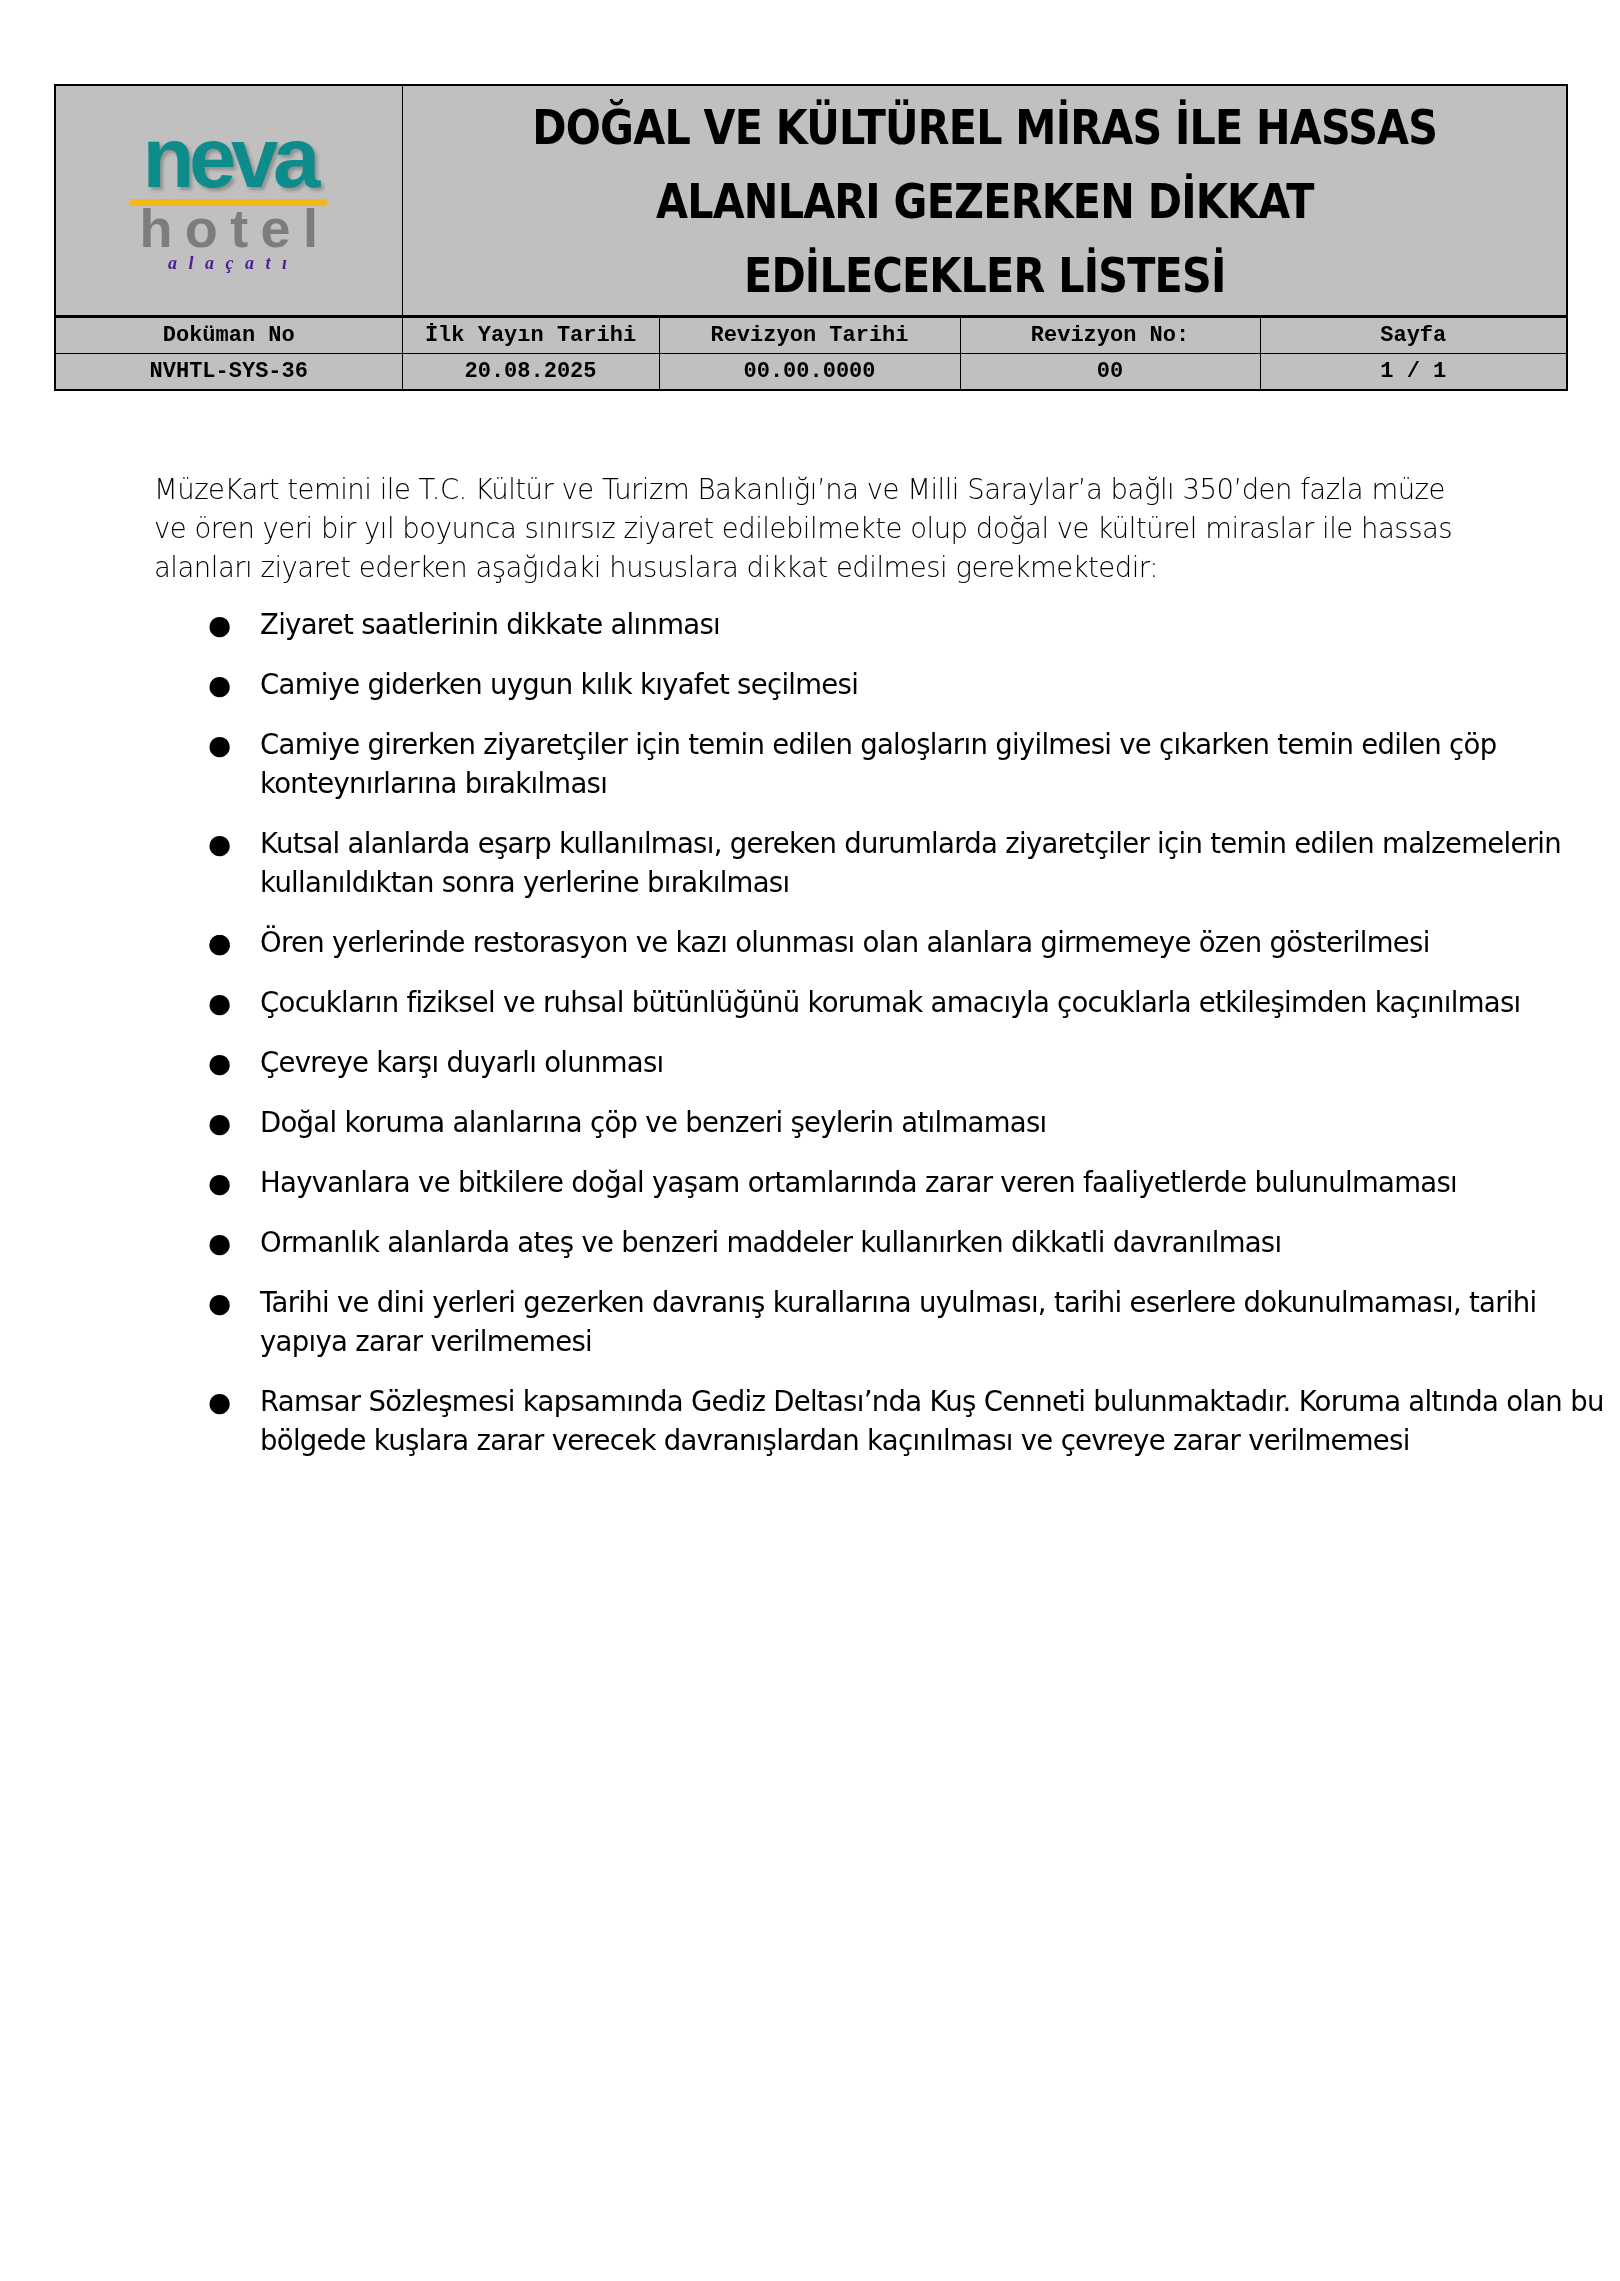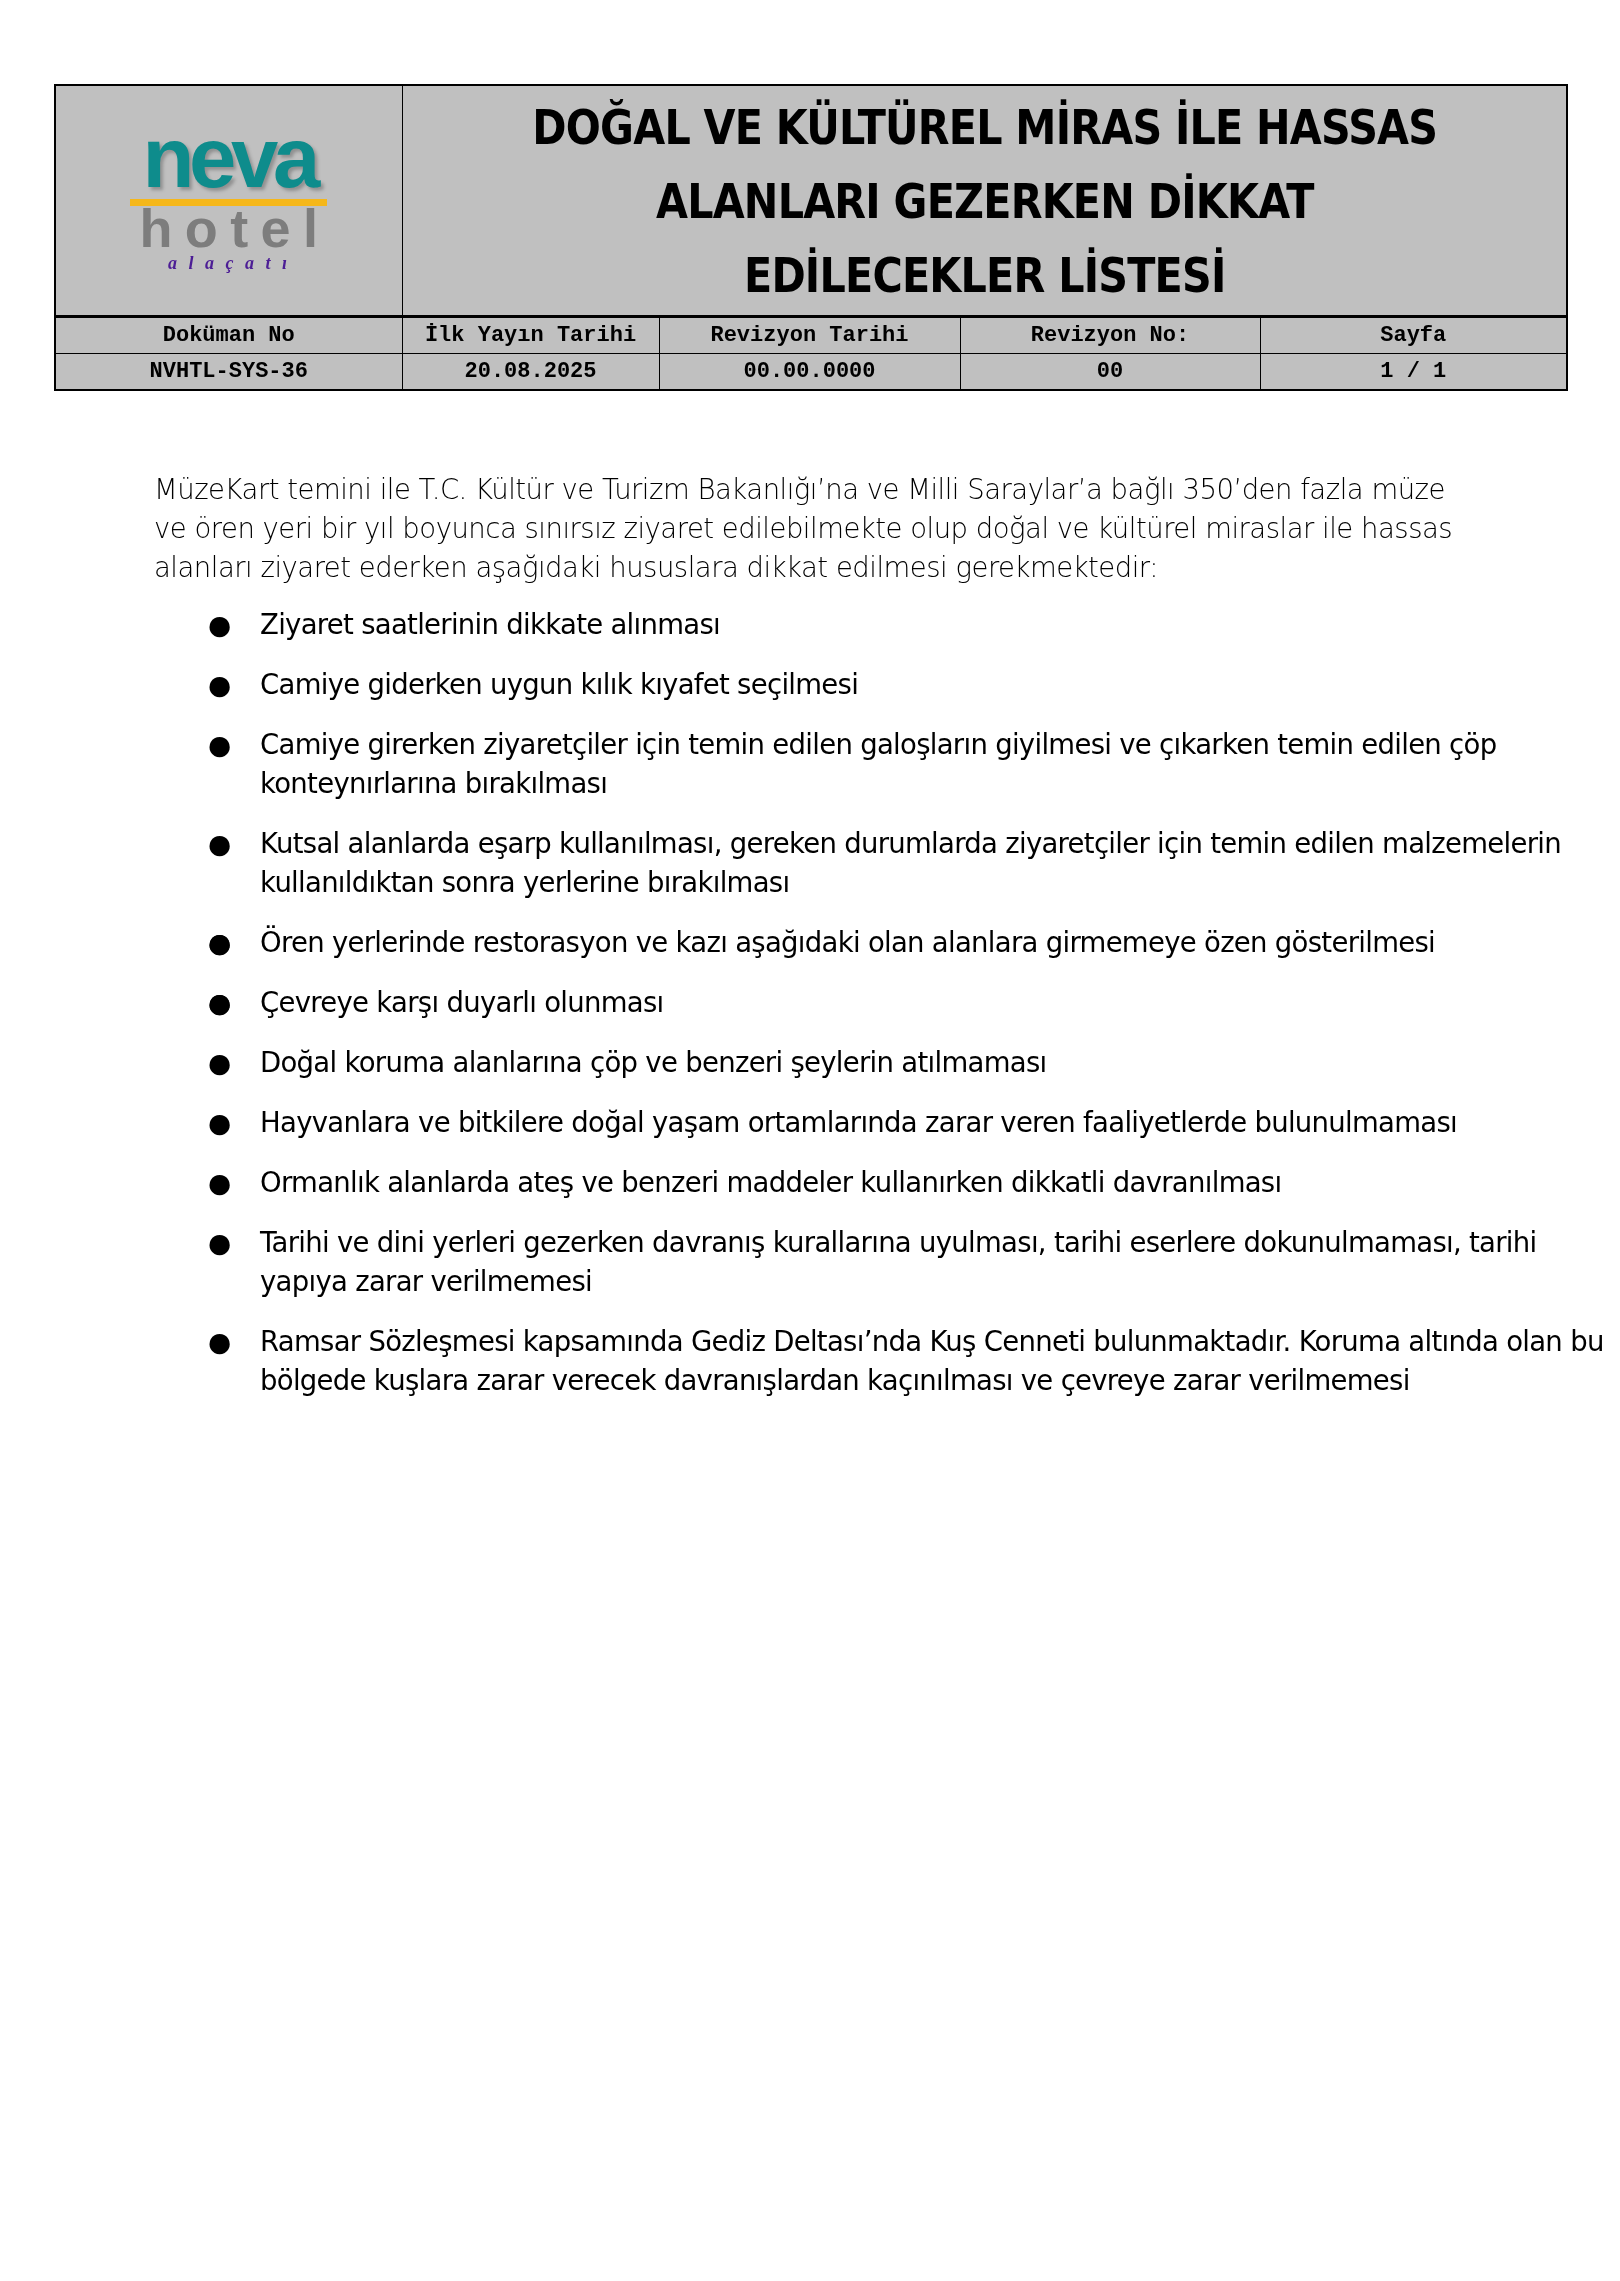--- a/index.html
+++ b/index.html
@@ -106,22 +106,22 @@
   </table>
 
 <div class="content">
   <p class="intro">MüzeKart temini ile T.C. Kültür ve Turizm Bakanlığı’na ve Milli Saraylar’a bağlı 350’den fazla müze ve ören yeri bir yıl boyunca sınırsız ziyaret edilebilmekte olup doğal ve kültürel miraslar ile hassas alanları ziyaret ederken aşağıdaki hususlara dikkat edilmesi gerekmektedir:</p>
   <ul class="items">
     <li><span class="bullet">●</span><span>Ziyaret saatlerinin dikkate alınması</span></li>
     <li><span class="bullet">●</span><span>Camiye giderken uygun kılık kıyafet seçilmesi</span></li>
     <li><span class="bullet">●</span><span>Camiye girerken ziyaretçiler için temin edilen galoşların giyilmesi ve çıkarken temin edilen çöp konteynırlarına bırakılması</span></li>
     <li><span class="bullet">●</span><span>Kutsal alanlarda eşarp kullanılması, gereken durumlarda ziyaretçiler için temin edilen malzemelerin kullanıldıktan sonra yerlerine bırakılması</span></li>
     <li><span class="bullet">●</span></li>
-    <li><span class="bullet">●</span><span>Ören yerlerinde restorasyon ve kazı aşağıdaki olan alanlara girmemeye özen gösterilmesi</span></li>
-    <li><span class="bullet">●</span></li>
+    <li><span class="bullet">●</span><span>Ören yerlerinde restorasyon ve kazı olunması olan alanlara girmemeye özen gösterilmesi</span></li>
+    <li><span class="bullet">●</span><span>Çocukların fiziksel ve ruhsal bütünlüğünü korumak amacıyla çocuklarla etkileşimden kaçınılması</span></li>
     <li><span class="bullet">●</span><span>Çevreye karşı duyarlı olunması</span></li>
     <li><span class="bullet">●</span><span>Doğal koruma alanlarına çöp ve benzeri şeylerin atılmaması</span></li>
     <li><span class="bullet">●</span><span>Hayvanlara ve bitkilere doğal yaşam ortamlarında zarar veren faaliyetlerde bulunulmaması</span></li>
     <li><span class="bullet">●</span><span>Ormanlık alanlarda ateş ve benzeri maddeler kullanırken dikkatli davranılması</span></li>
     <li><span class="bullet">●</span><span>Tarihi ve dini yerleri gezerken davranış kurallarına uyulması, tarihi eserlere dokunulmaması, tarihi yapıya zarar verilmemesi</span></li>
     <li><span class="bullet">●</span><span>Ramsar Sözleşmesi kapsamında Gediz Deltası’nda Kuş Cenneti bulunmaktadır. Koruma altında olan bu bölgede kuşlara zarar verecek davranışlardan kaçınılması ve çevreye zarar verilmemesi</span></li>
   </ul>
 </div>
 
 

